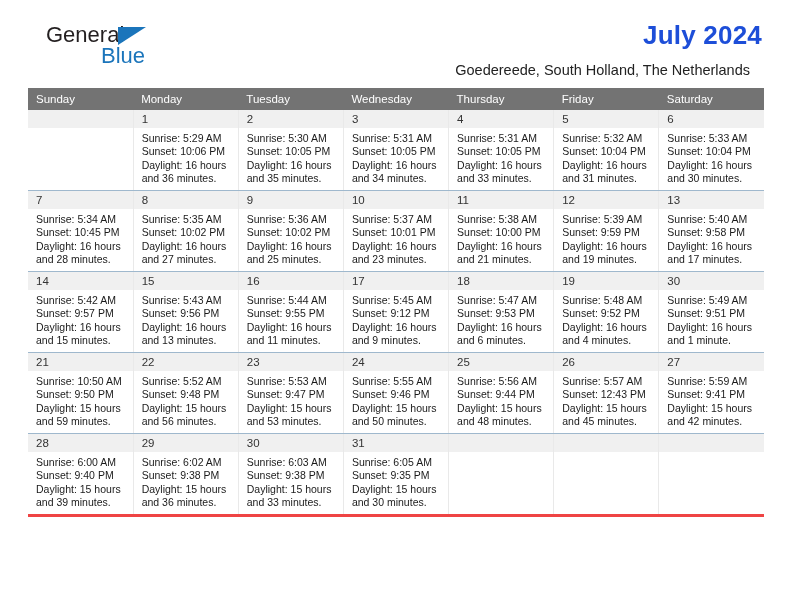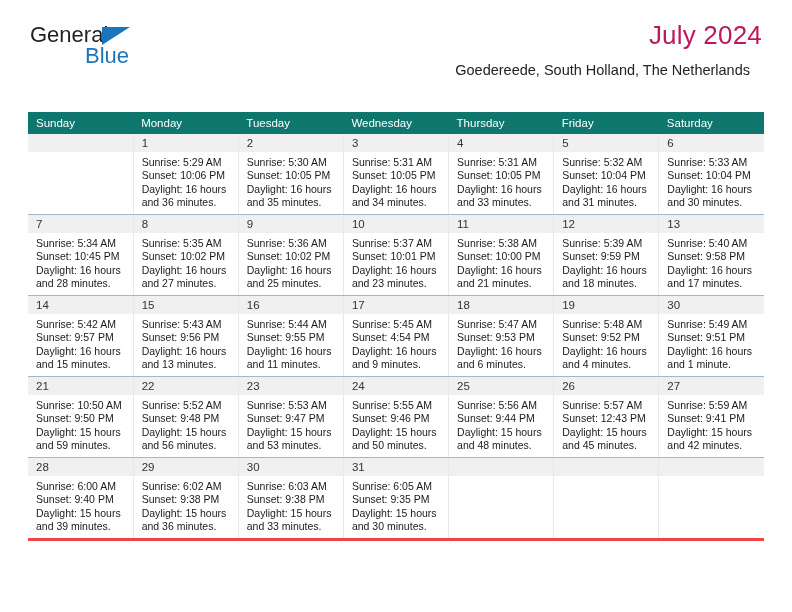--- a/index.html
+++ b/index.html
@@ -17,22 +17,23 @@
   .page {
     width: 792px;
     height: 612px;
     box-sizing: border-box;
     padding: 0 28px;
     position: relative;
   }
 
   
   .header {
-    height: 112px;
+    height: 88px;
     position: relative;
+    margin-left: 16px;
   }
   .brand {
     position: absolute;
     left: 2px;
     top: 24px;
     width: 140px;
     height: 52px;
   }
   .brand-general {
     font-size: 22px;
@@ -61,42 +62,42 @@
     color: #1b75bb;
     line-height: 22px;
     display: block;
     text-align: right;
   }
   .title {
     position: absolute;
     right: 2px;
     top: 20px;
     font-size: 26px;
-    color: #be185d;
-    font-weight: normal;
+    color: #1d4ed8;
+    font-weight: bold;
     letter-spacing: 0.2px;
   }
   .subtitle {
     position: absolute;
     right: 14px;
     top: 62px;
     font-size: 14.5px;
     color: #222222;
   }
 
   
   .calendar {
     width: 736px;
     border-collapse: collapse;
     table-layout: fixed;
   }
   .calendar col { width: 105.14px; }
 
   .calendar thead th {
-    background: #0f766e;
+    background: #737373;
     color: #ffffff;
     font-size: 11.5px;
     font-weight: normal;
     text-align: left;
     padding: 5px 0 5px 8px;
     height: 11px;
     border: none;
     margin-top: 12px;
   }
 
@@ -274,21 +275,21 @@
               <div>Daylight: 16 hours</div>
               <div>and 21 minutes.</div>
             </div>
           </td>
           <td>
             <div class="daynum">12</div>
             <div class="lines">
               <div>Sunrise: 5:39 AM</div>
               <div>Sunset: 9:59 PM</div>
               <div>Daylight: 16 hours</div>
-              <div>and 18 minutes.</div>
+              <div>and 19 minutes.</div>
             </div>
           </td>
           <td>
             <div class="daynum">13</div>
             <div class="lines">
               <div>Sunrise: 5:40 AM</div>
               <div>Sunset: 9:58 PM</div>
               <div>Daylight: 16 hours</div>
               <div>and 17 minutes.</div>
             </div>
@@ -319,21 +320,21 @@
               <div>Sunrise: 5:44 AM</div>
               <div>Sunset: 9:55 PM</div>
               <div>Daylight: 16 hours</div>
               <div>and 11 minutes.</div>
             </div>
           </td>
           <td>
             <div class="daynum">17</div>
             <div class="lines">
               <div>Sunrise: 5:45 AM</div>
-              <div>Sunset: 4:54 PM</div>
+              <div>Sunset: 9:12 PM</div>
               <div>Daylight: 16 hours</div>
               <div>and 9 minutes.</div>
             </div>
           </td>
           <td>
             <div class="daynum">18</div>
             <div class="lines">
               <div>Sunrise: 5:47 AM</div>
               <div>Sunset: 9:53 PM</div>
               <div>Daylight: 16 hours</div>

